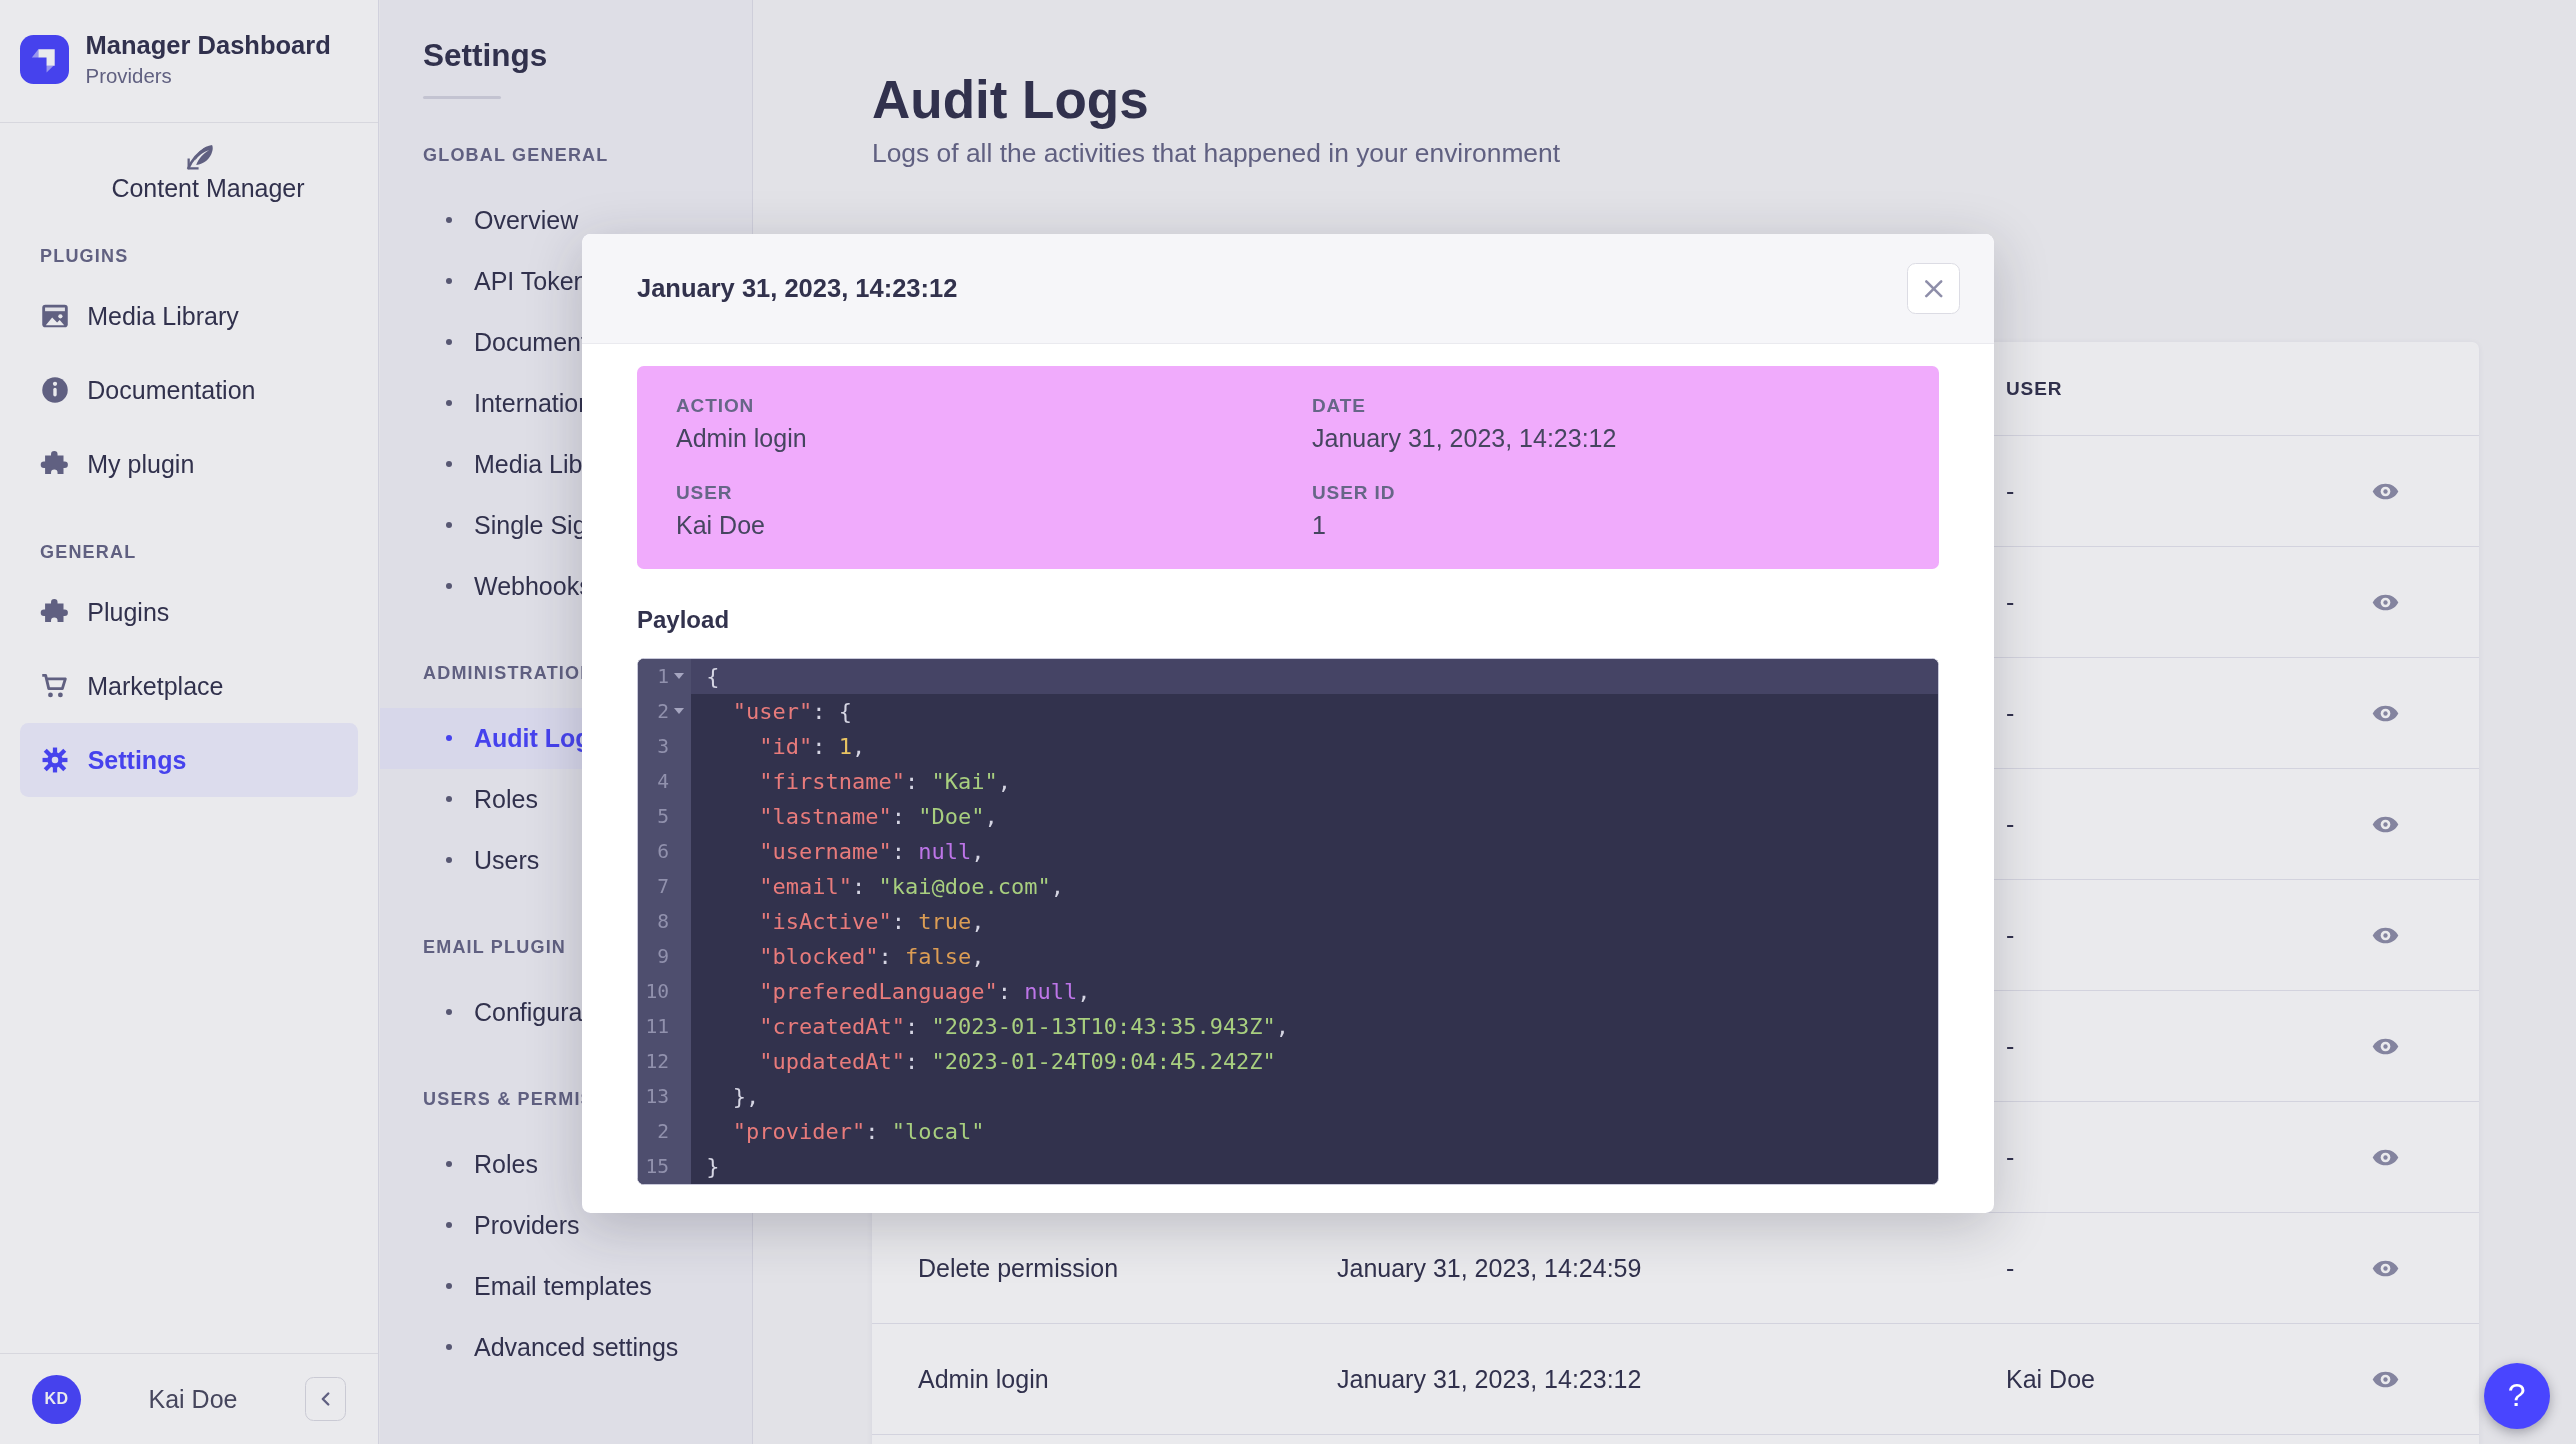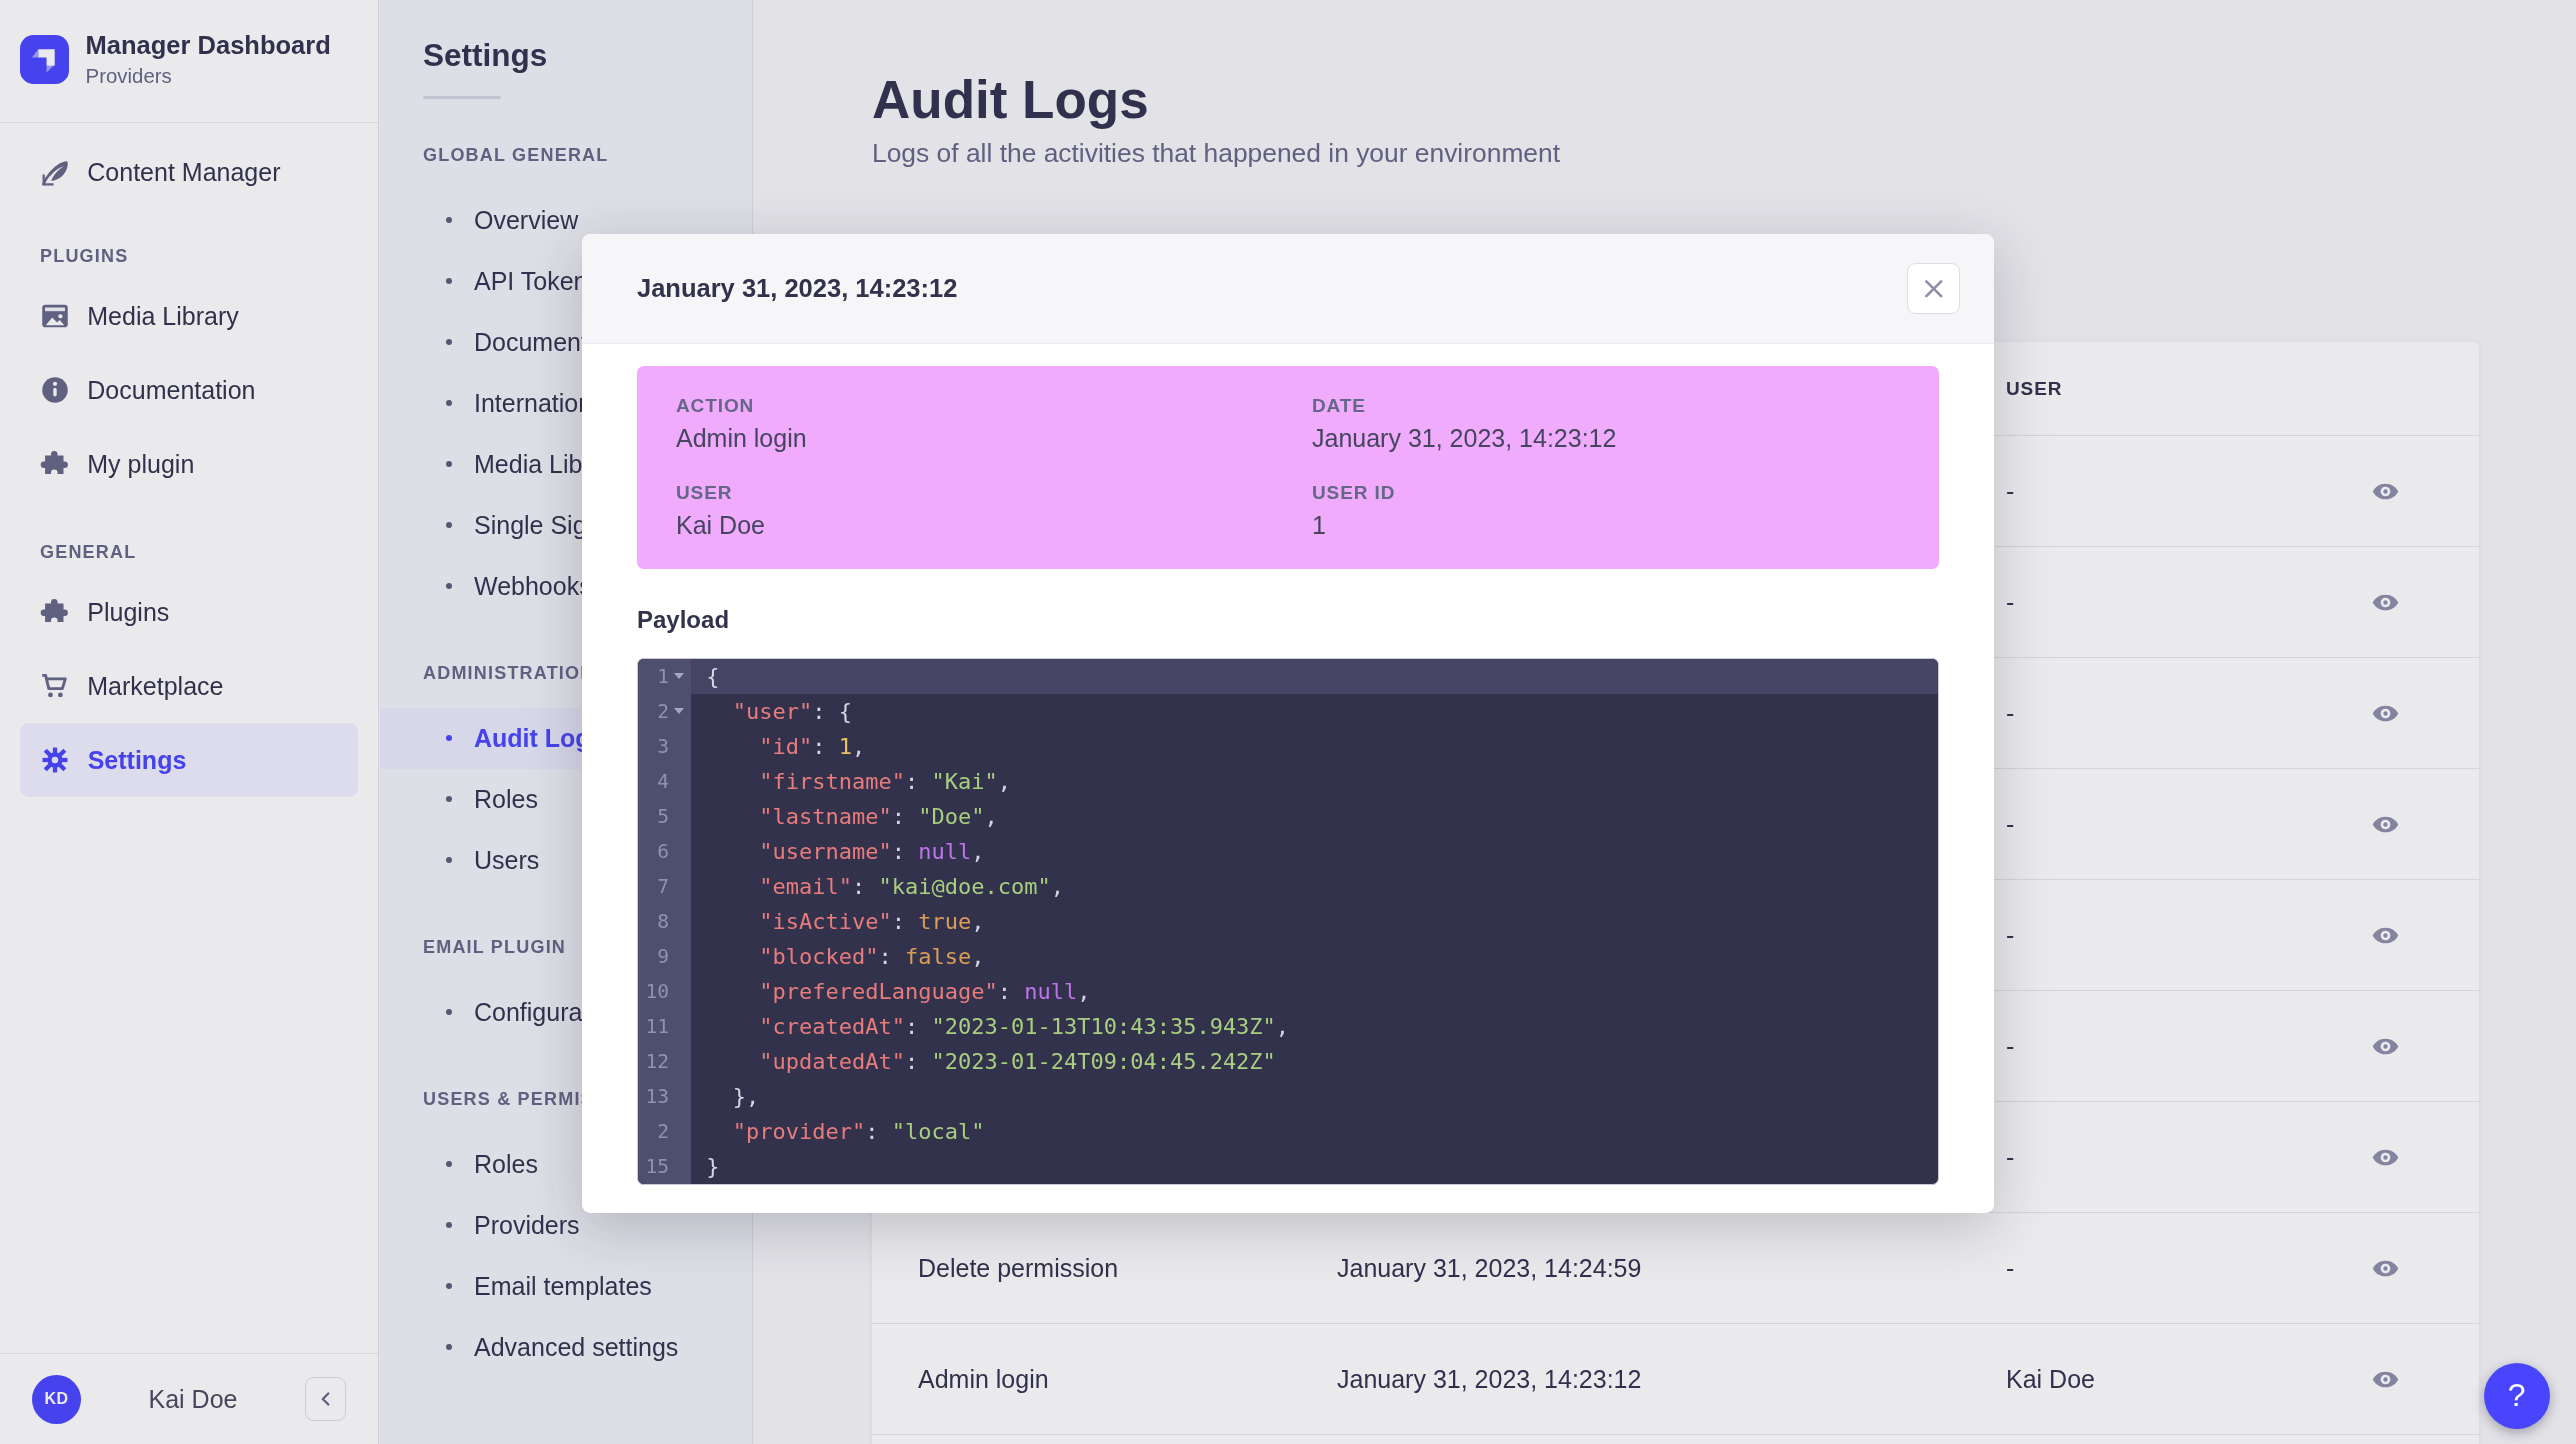--- a/index.html
+++ b/index.html
@@ -8,21 +8,21 @@
 
   
   .nav { position:absolute; left:0; top:0; width:379px; height:1444px; background:#ffffff; border-right:0.9px solid #e4e4ee; z-index:1; }
   .brand { display:flex; align-items:center; padding:31px 0 34px 19.6px; border-bottom:0.9px solid #eaeaef; }
   .brand-logo { width:49px; height:49px; border-radius:13.6px; background:#4945ff; flex:0 0 auto; display:flex; align-items:center; justify-content:center; }
   .brand-text { margin-left:17px; }
   .brand-title { font-size:25.5px; font-weight:700; color:#32324d; }
   .brand-sub { font-size:20.4px; color:#666687; margin-top:5.1px; }
   .nav-item { display:flex; align-items:center; height:74px; padding-left:38px; font-size:25px; font-weight:500; color:#32324d; cursor:pointer; }
   .nav-item .icon { width:34px; height:34px; margin-right:15.3px; flex:0 0 auto; }
-  .nav-item.cm { height:65px; margin-top:17px; }
+  .nav-item.cm { height:65px; margin-top:17px;flex-direction:column; }
   .nav-section { margin-top:41px; }
   .nav-section-label { padding-left:40px; font-size:18px; font-weight:700; letter-spacing:1.2px; color:#666687; margin-bottom:12px; }
   .nav-item.active { margin:0 20.4px; padding-left:18px; border-radius:8.5px; background:#f0f0ff; color:#4945ff; font-weight:600; }
   .nav-footer { position:absolute; left:0; bottom:0; width:100%; height:91px; border-top:0.9px solid #eaeaef; display:flex; align-items:center; padding:0 32px; }
   .avatar { width:49px; height:49px; border-radius:50%; background:#4945ff; color:#fff; font-size:16px; font-weight:700; display:flex; align-items:center; justify-content:center; letter-spacing:0.4px; }
   .footer-name { flex:1; text-align:center; font-size:25px; color:#49495f; }
   .collapse-btn { width:41px; height:44px; border:0.9px solid #dcdce4; border-radius:8.5px; background:transparent; display:flex; align-items:center; justify-content:center; cursor:pointer; }
 
   
   .subnav { position:absolute; left:380px; top:0; width:373px; height:1444px; background:#f2f2f8; border-right:0.9px solid #e0e0ea; z-index:1; overflow:hidden; }

